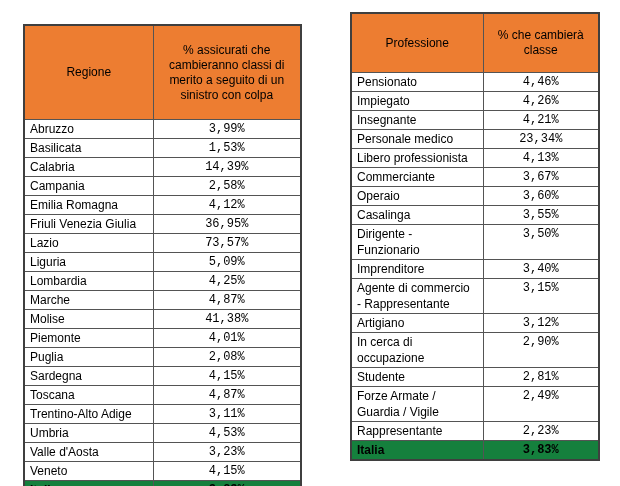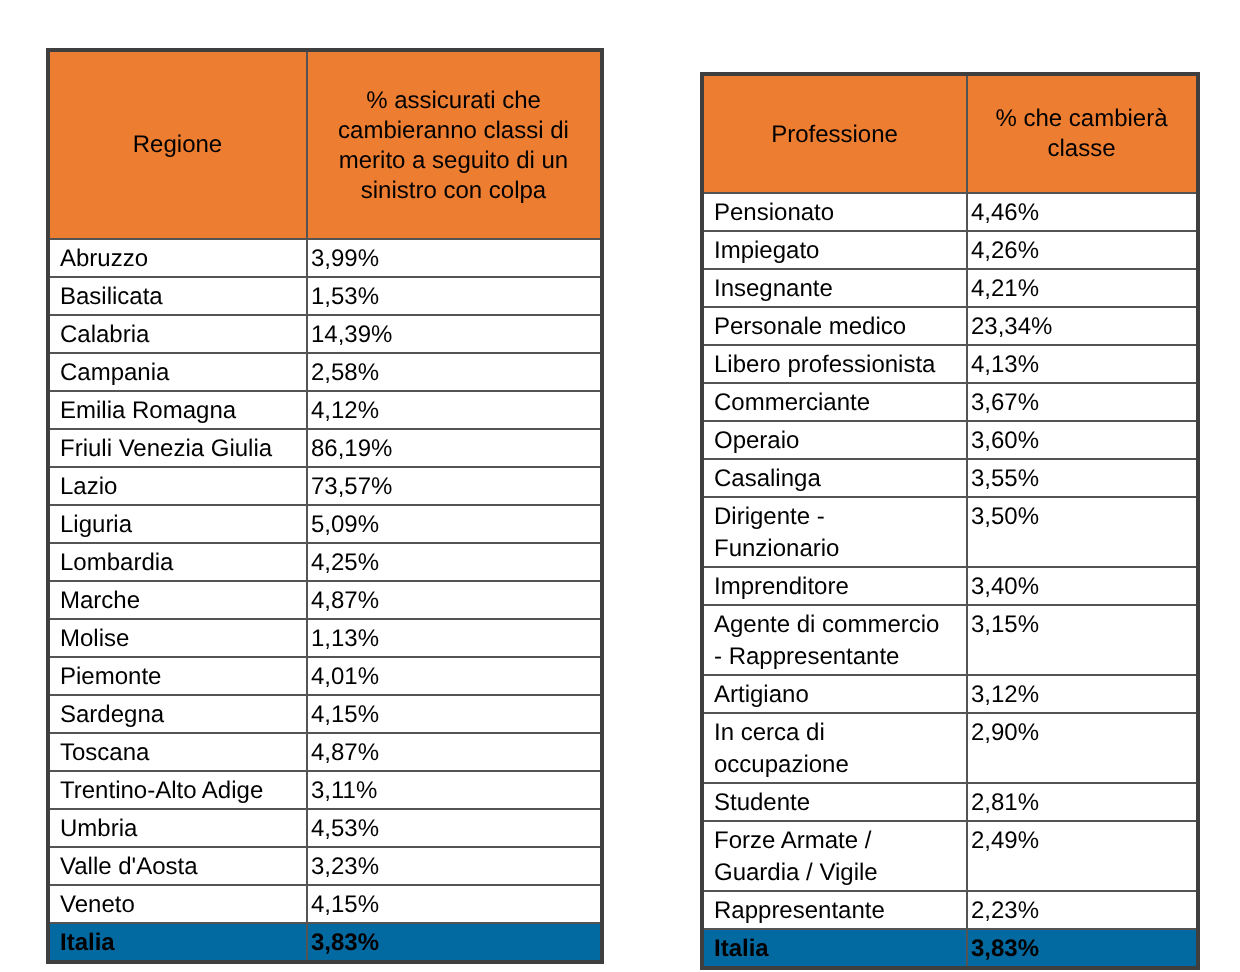--- a/index.html
+++ b/index.html
@@ -1,31 +1,31 @@
 <!DOCTYPE html>
 <html><head>
 <meta charset="utf-8">
 <style>
   html,body{margin:0;padding:0;background:#ffffff;}
   .canvas{position:relative;width:620px;height:486px;background:#ffffff;overflow:hidden;
           font-family:"Liberation Sans","DejaVu Sans",sans-serif;color:#000;}
   table{position:absolute;border-collapse:collapse;table-layout:fixed;
         border:2px solid #3f3f3f;}
   #regioni{left:23px;top:24px;width:277px;}
-  #professioni{left:350px;top:36px;width:248px;}
+  #professioni{left:350px;top:12px;width:248px;}
   th,td{border:1px solid #545454;font-size:12px;color:#000;overflow:hidden;}
   th{background:#ED7D31;font-weight:400;vertical-align:middle;
      padding:14px 4px;line-height:15px;white-space:pre-line;}
   #regioni th{height:65px;}
   #professioni th{height:30px;}
   #regioni col.c1{width:129px;} #regioni col.c2{width:148px;}
   #professioni col.c1{width:132px;} #professioni col.c2{width:116px;}
   td{padding:1px 5px;line-height:16px;vertical-align:top;text-align:left;white-space:pre-line;}
-  td.val{padding:1px 2px;}
-  tr.total td{background:#0369a1;font-weight:700;}
+  td.val{text-align:center;padding:1px 2px;font-family:Liberation Mono, monospace;}
+  tr.total td{background:#15803d;font-weight:700;}
 </style>
 </head>
 <body>
 
 <div class="canvas">
 
   <table id="regioni">
     <colgroup>
         <col class="c1">
         <col class="c2">
@@ -55,45 +55,49 @@
         <tr>
           <td class="lbl">Campania</td>
           <td class="val">2,58%</td>
         </tr>
         <tr>
           <td class="lbl">Emilia Romagna</td>
           <td class="val">4,12%</td>
         </tr>
         <tr>
           <td class="lbl">Friuli Venezia Giulia</td>
-          <td class="val">86,19%</td>
+          <td class="val">36,95%</td>
         </tr>
         <tr>
           <td class="lbl">Lazio</td>
           <td class="val">73,57%</td>
         </tr>
         <tr>
           <td class="lbl">Liguria</td>
           <td class="val">5,09%</td>
         </tr>
         <tr>
           <td class="lbl">Lombardia</td>
           <td class="val">4,25%</td>
         </tr>
         <tr>
           <td class="lbl">Marche</td>
           <td class="val">4,87%</td>
         </tr>
         <tr>
           <td class="lbl">Molise</td>
-          <td class="val">1,13%</td>
+          <td class="val">41,38%</td>
         </tr>
         <tr>
           <td class="lbl">Piemonte</td>
           <td class="val">4,01%</td>
+        </tr>
+        <tr>
+          <td class="lbl">Puglia</td>
+          <td class="val">2,08%</td>
         </tr>
         <tr>
           <td class="lbl">Sardegna</td>
           <td class="val">4,15%</td>
         </tr>
         <tr>
           <td class="lbl">Toscana</td>
           <td class="val">4,87%</td>
         </tr>
         <tr>

